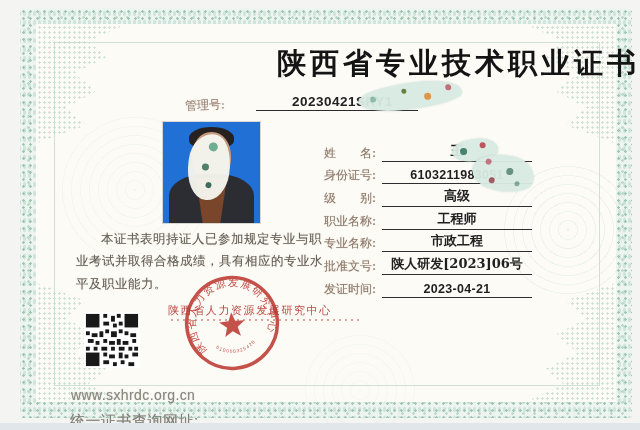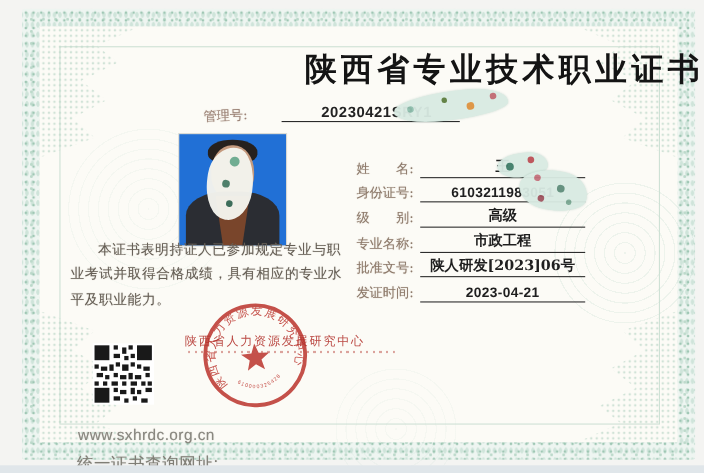--- a/index.html
+++ b/index.html
@@ -51,21 +51,21 @@
     border-radius:48% 48% 46% 46%;}
   .photo .hair{position:absolute;left:26px;top:5px;width:45px;height:22px;background:#26211e;
     border-radius:50% 50% 40% 40%;}
   .photo .body{position:absolute;left:6px;top:52px;width:85px;height:52px;background:#2b2d33;
     border-radius:42% 42% 0 0;}
   .photo .vneck{position:absolute;left:33px;top:56px;width:31px;height:46px;background:#79452b;
     clip-path:polygon(0 0,100% 0,78% 100%,22% 100%);}
   .photo .faceblob{position:absolute;left:25px;top:12px;width:42px;height:66px;background:#f4f4ee;
     border-radius:55% 45% 48% 52% / 42% 58% 45% 55%;transform:rotate(8deg);opacity:.97;}
   
-  .statement{position:absolute;left:64px;top:216px;width:252px;margin:0;
+  .statement{position:absolute;left:64px;top:216px;width:252px;margin:12px;
     font-family:"DejaVu Serif",serif;font-size:12.5px;line-height:1.78;color:#655e55;
     text-indent:2em;letter-spacing:.5px;text-shadow:0 0 1px rgba(120,110,95,.45);}
   
   .fields{position:absolute;left:324px;top:139px;width:208px;}
   .frow{display:flex;align-items:flex-end;height:22.7px;}
   .flabel{width:58px;font-family:"DejaVu Serif",serif;font-size:12px;color:#8d7a6b;
     text-shadow:0 0 1px rgba(150,125,105,.5);white-space:nowrap;}
   .fval{flex:1;text-align:center;border-bottom:1.5px solid #2d2d2d;padding-bottom:1px;
     font-family:"DejaVu Serif",serif;font-size:13px;font-weight:bold;color:#1f1f1f;
     white-space:nowrap;}
@@ -132,20 +132,24 @@
       <span class="flabel">姓　　名:</span>
       <span class="fval">王</span>
     </div>
     <div class="frow">
       <span class="flabel">身份证号:</span>
       <span class="fval num">6103211983051</span>
     </div>
     <div class="frow">
       <span class="flabel">级　　别:</span>
       <span class="fval">高级</span>
+    </div>
+    <div class="frow">
+      <span class="flabel">职业名称:</span>
+      <span class="fval">工程师</span>
     </div>
     <div class="frow">
       <span class="flabel">专业名称:</span>
       <span class="fval">市政工程</span>
     </div>
     <div class="frow">
       <span class="flabel">批准文号:</span>
       <span class="fval">陕人研发[2023]06号</span>
     </div>
     <div class="frow">

